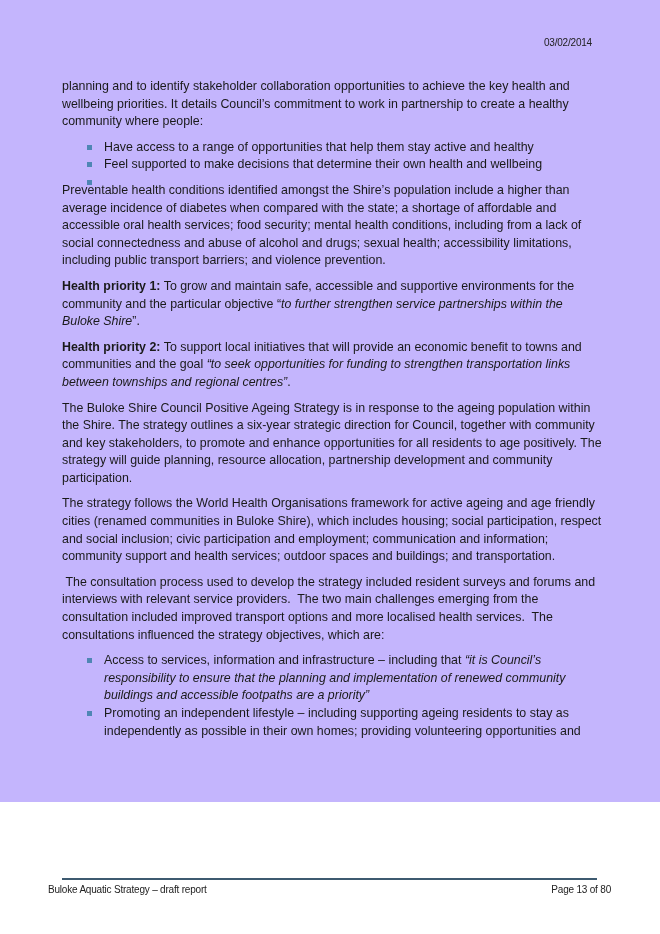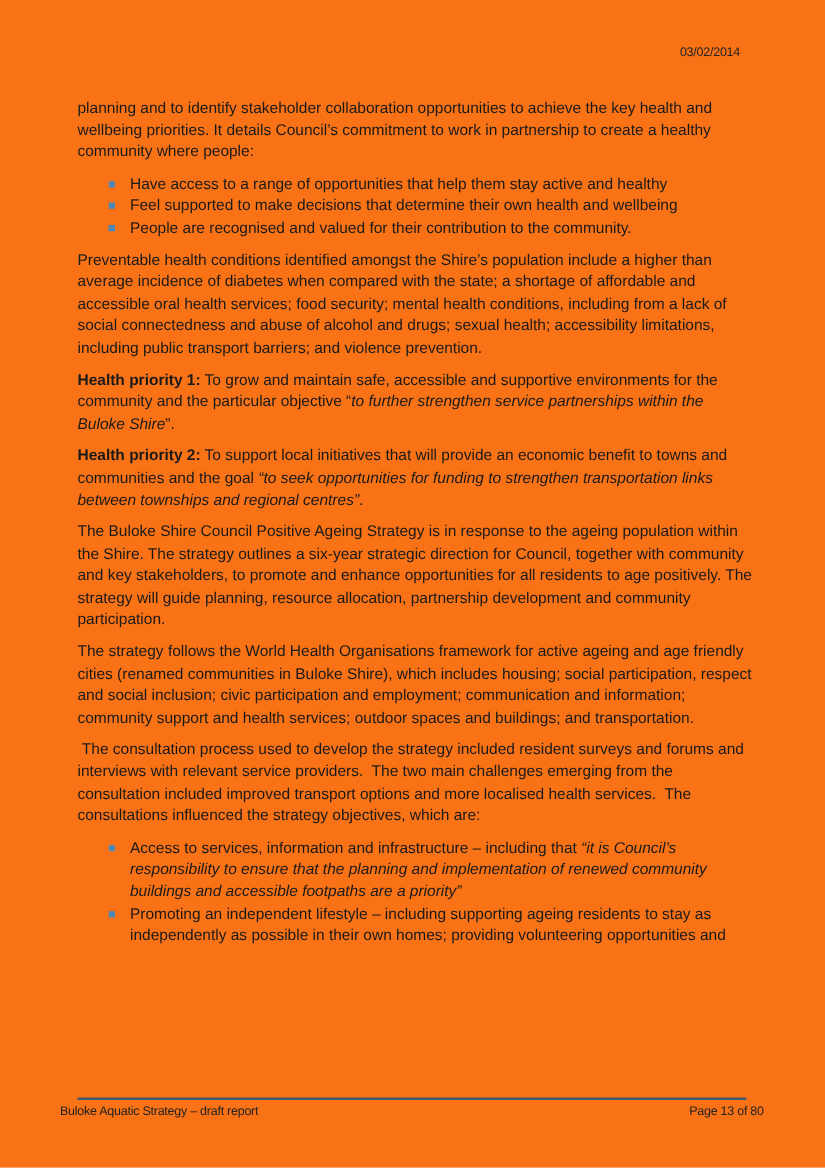--- a/index.html
+++ b/index.html
@@ -1,17 +1,17 @@
 <!DOCTYPE html>
 <html><head>
 <meta charset="utf-8">
 <style>
   html, body { margin: 0; padding: 0; background: #ffffff; }
   body { width: 660px; height: 934px; position: relative; overflow: hidden; }
-  .page { position: absolute; left: 0; top: 0; width: 660px; height: 934px; background: #f97316; }
+  .page { position: absolute; left: 0; top: 0; width: 660px; height: 802px; background: #c4b5fd; }
   .hdr-date {
     position: absolute; right: 68px; top: 37px;
     font-family: "Liberation Sans Narrow", "Liberation Sans", sans-serif;
     font-size: 10px; color: #222; letter-spacing: -0.2px;
   }
   .body {
     position: absolute; left: 62px; top: 78px; width: 540px;
     font-family: "Liberation Sans", sans-serif;
     font-size: 12.4px; line-height: 17.6px; color: #1a1a1a;
   }
@@ -45,21 +45,21 @@
   <div class="hdr-date">03/02/2014</div>
 
   <div class="body">
 
     <p>planning and to identify stakeholder collaboration opportunities to achieve the key health and wellbeing priorities.  It details Council’s commitment to work in partnership to create a healthy community where people:</p>
 
     <ul>
       <li><span class="bullet"></span><span>Have access to a range of opportunities that help them stay active and healthy</span></li>
       <li><span class="bullet"></span><span>Feel supported to make decisions that determine their own health and wellbeing</span></li>
       <li><span class="bullet"></span></li>
-      <li><span class="bullet"></span><span>People are recognised and valued for their contribution to the community.</span></li>
+      <li><span class="bullet"></span></li>
     </ul>
 
     <p>Preventable health conditions identified amongst the Shire’s population include a higher than average incidence of diabetes when compared with the state; a shortage of affordable and accessible oral health services; food security; mental health conditions, including from a lack of social connectedness and abuse of alcohol and drugs; sexual health; accessibility limitations, including public transport barriers; and violence prevention.</p>
 
 
     <p><b>Health priority 1:</b><span> To grow and maintain safe, accessible and supportive environments for the community and the particular objective “</span><i>to further strengthen service partnerships within the Buloke Shire</i><span>”.</span></p>
 
     <p><b>Health priority 2:</b><span> To support local initiatives that will provide an economic benefit to towns and communities and the goal </span><i>“to seek opportunities for funding to strengthen transportation links between townships and regional centres”</i><span>.</span></p>
 
 

